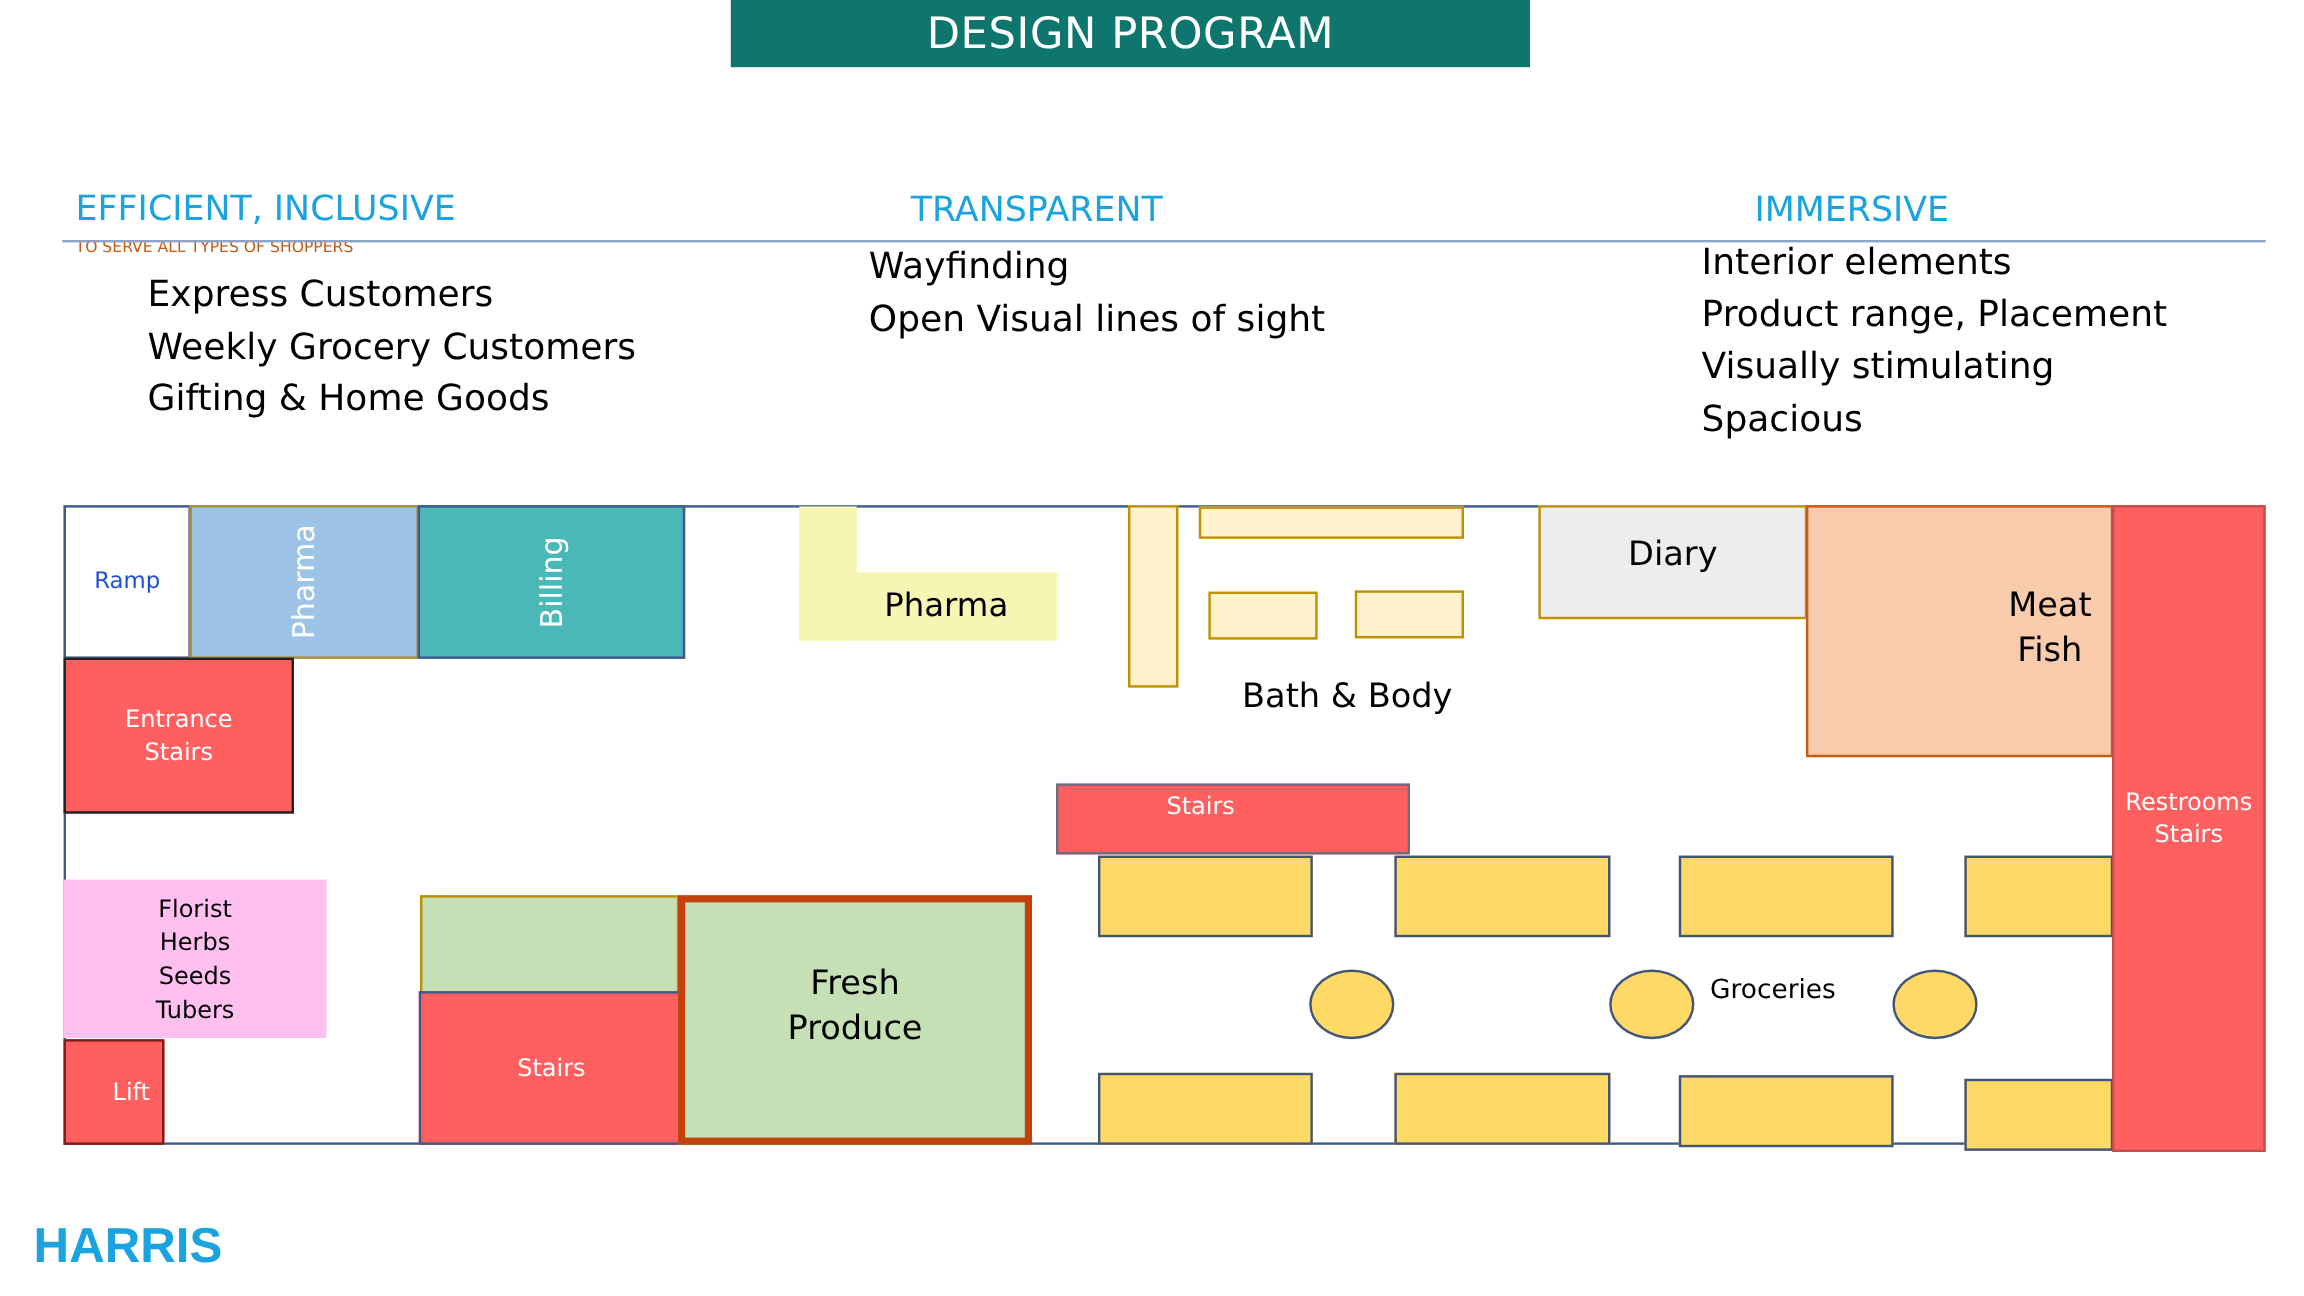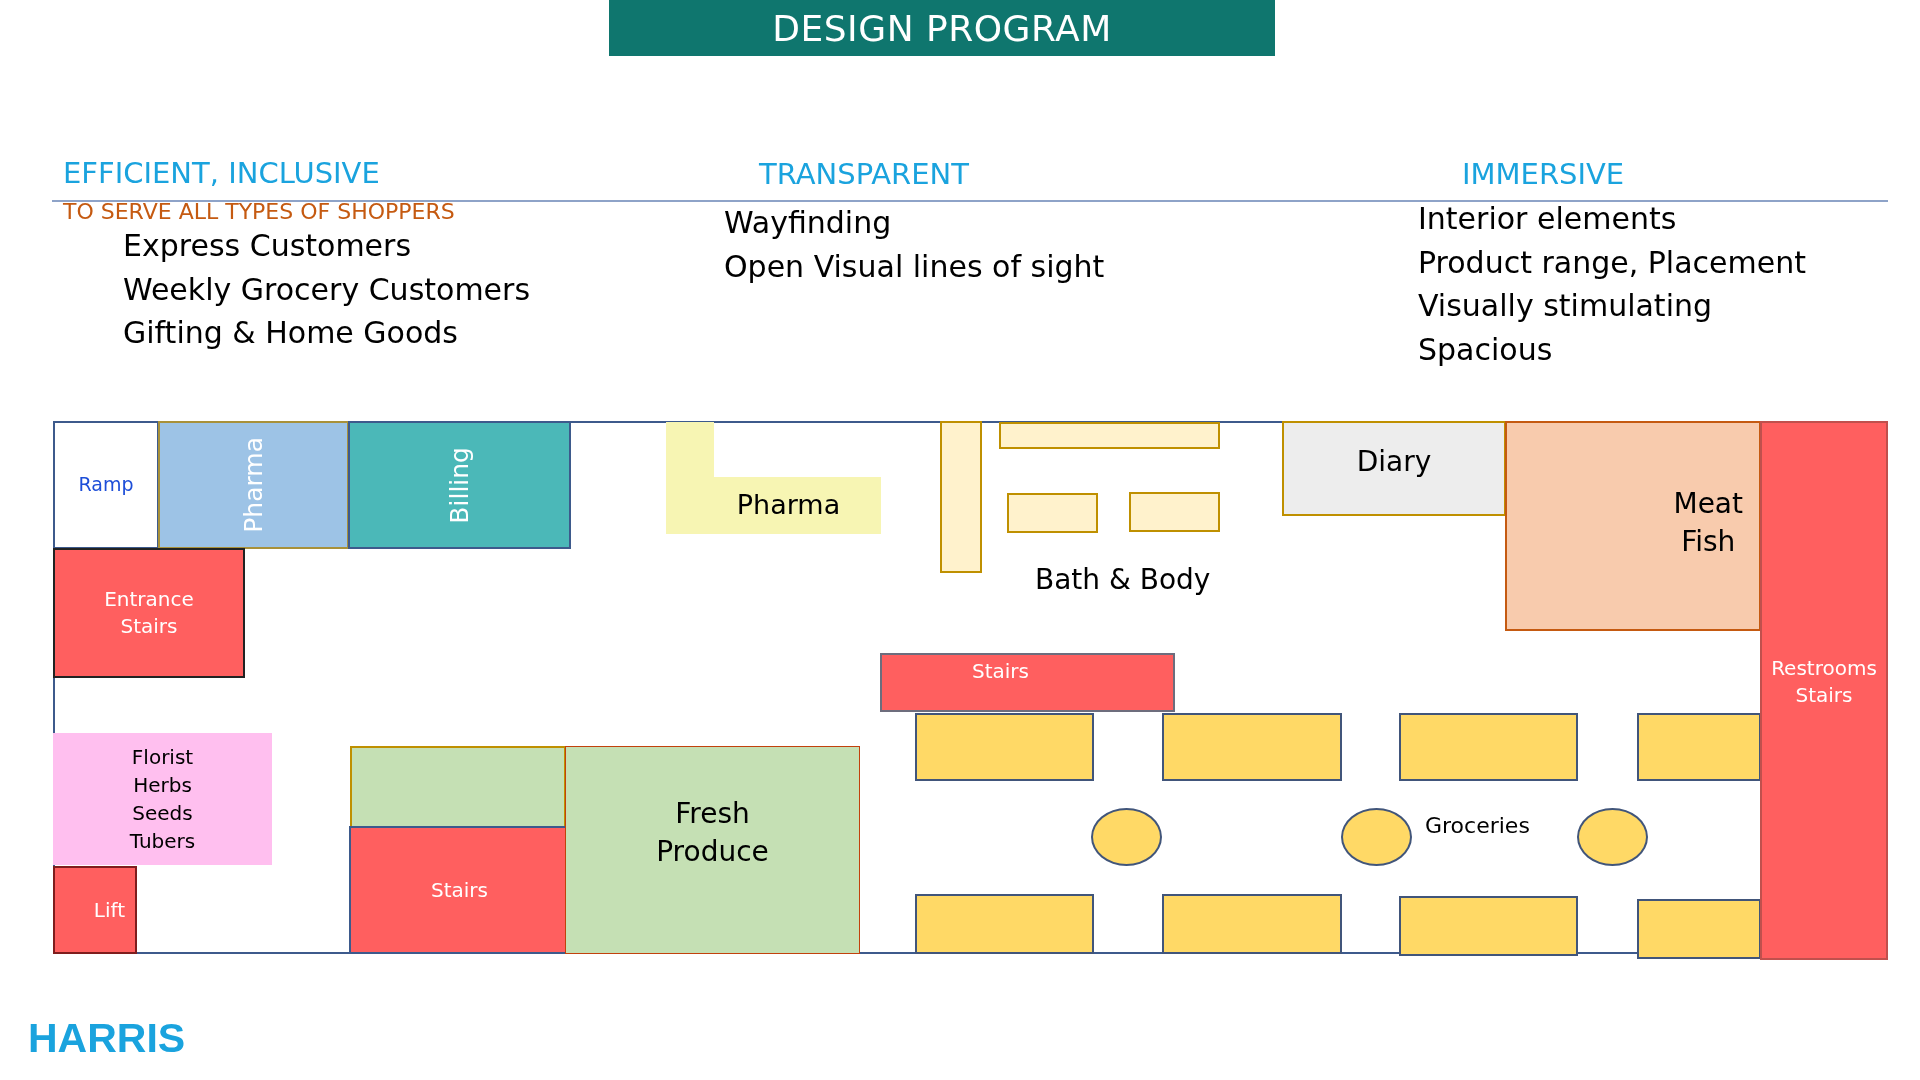--- a/index.html
+++ b/index.html
@@ -10,21 +10,21 @@
   }
   .abs { position: absolute; box-sizing: border-box; }
   .banner {
     left: 609px; top: 0; width: 666px; height: 56px;
     background: #0f766e;
     color: #ffffff; font-size: 36px;
     display: flex; align-items: center; justify-content: center;
     letter-spacing: 0.5px;
   }
   .col-heading { color: #1aa3de; font-size: 29px; white-space: nowrap; }
-  .col-sub { color: #c55a11; font-size: 22px; white-space: nowrap; }
+  .col-sub { color: #c55a11; font-size: 13px; white-space: nowrap; }
   .col-item { color: #000000; font-size: 30px; white-space: nowrap; line-height: 43.5px; }
   .rule { left: 52px; top: 200px; width: 1836px; height: 2px; background: #8ea3c8; }
 
   .outer {
     left: 53px; top: 421px; width: 1834px; height: 533px;
     border: 2px solid #3d5a8c;
   }
   .zone {
     display: flex; align-items: center; justify-content: center;
     text-align: center; line-height: 1.35;
@@ -108,21 +108,21 @@
 <div class="abs zone red label-white" style="left:53px; top:866px; width:84px; height:88px; border:2px solid #7f1d1d; font-size:20px; justify-content:flex-end; padding-right:10px;">
   <span>Lift</span>
 </div>
 
 <div class="abs" style="left:350px; top:746px; width:216px; height:90px; background:#c5e0b4; border:2px solid #bf9000;"></div>
 
 <div class="abs zone red label-white" style="left:349px; top:826px; width:221px; height:128px; border:2px solid #3d5a8c; font-size:20px;">
   <span>Stairs</span>
 </div>
 
-<div class="abs zone label-dark" style="left:565px; top:746px; width:295px; height:208px; background:#c5e0b4; border:1px solid #c2410c; font-size:28px; align-items:flex-start; padding-top:48px;">
+<div class="abs zone label-dark" style="left:565px; top:746px; width:295px; height:208px; background:#c5e0b4; border:6px solid #c2410c; font-size:28px; align-items:flex-start; padding-top:48px;">
   <div>
     <div>Fresh</div>
     <div>Produce</div>
   </div>
 </div>
 
 <div class="abs" style="left:666px; top:422px; width:48px; height:112px; background:#f7f5b3;"></div>
 <div class="abs zone label-dark" style="left:666px; top:477px; width:215px; height:57px; background:#f7f5b3; font-size:27px; padding-left:30px;">
   <span>Pharma</span>
 </div>

